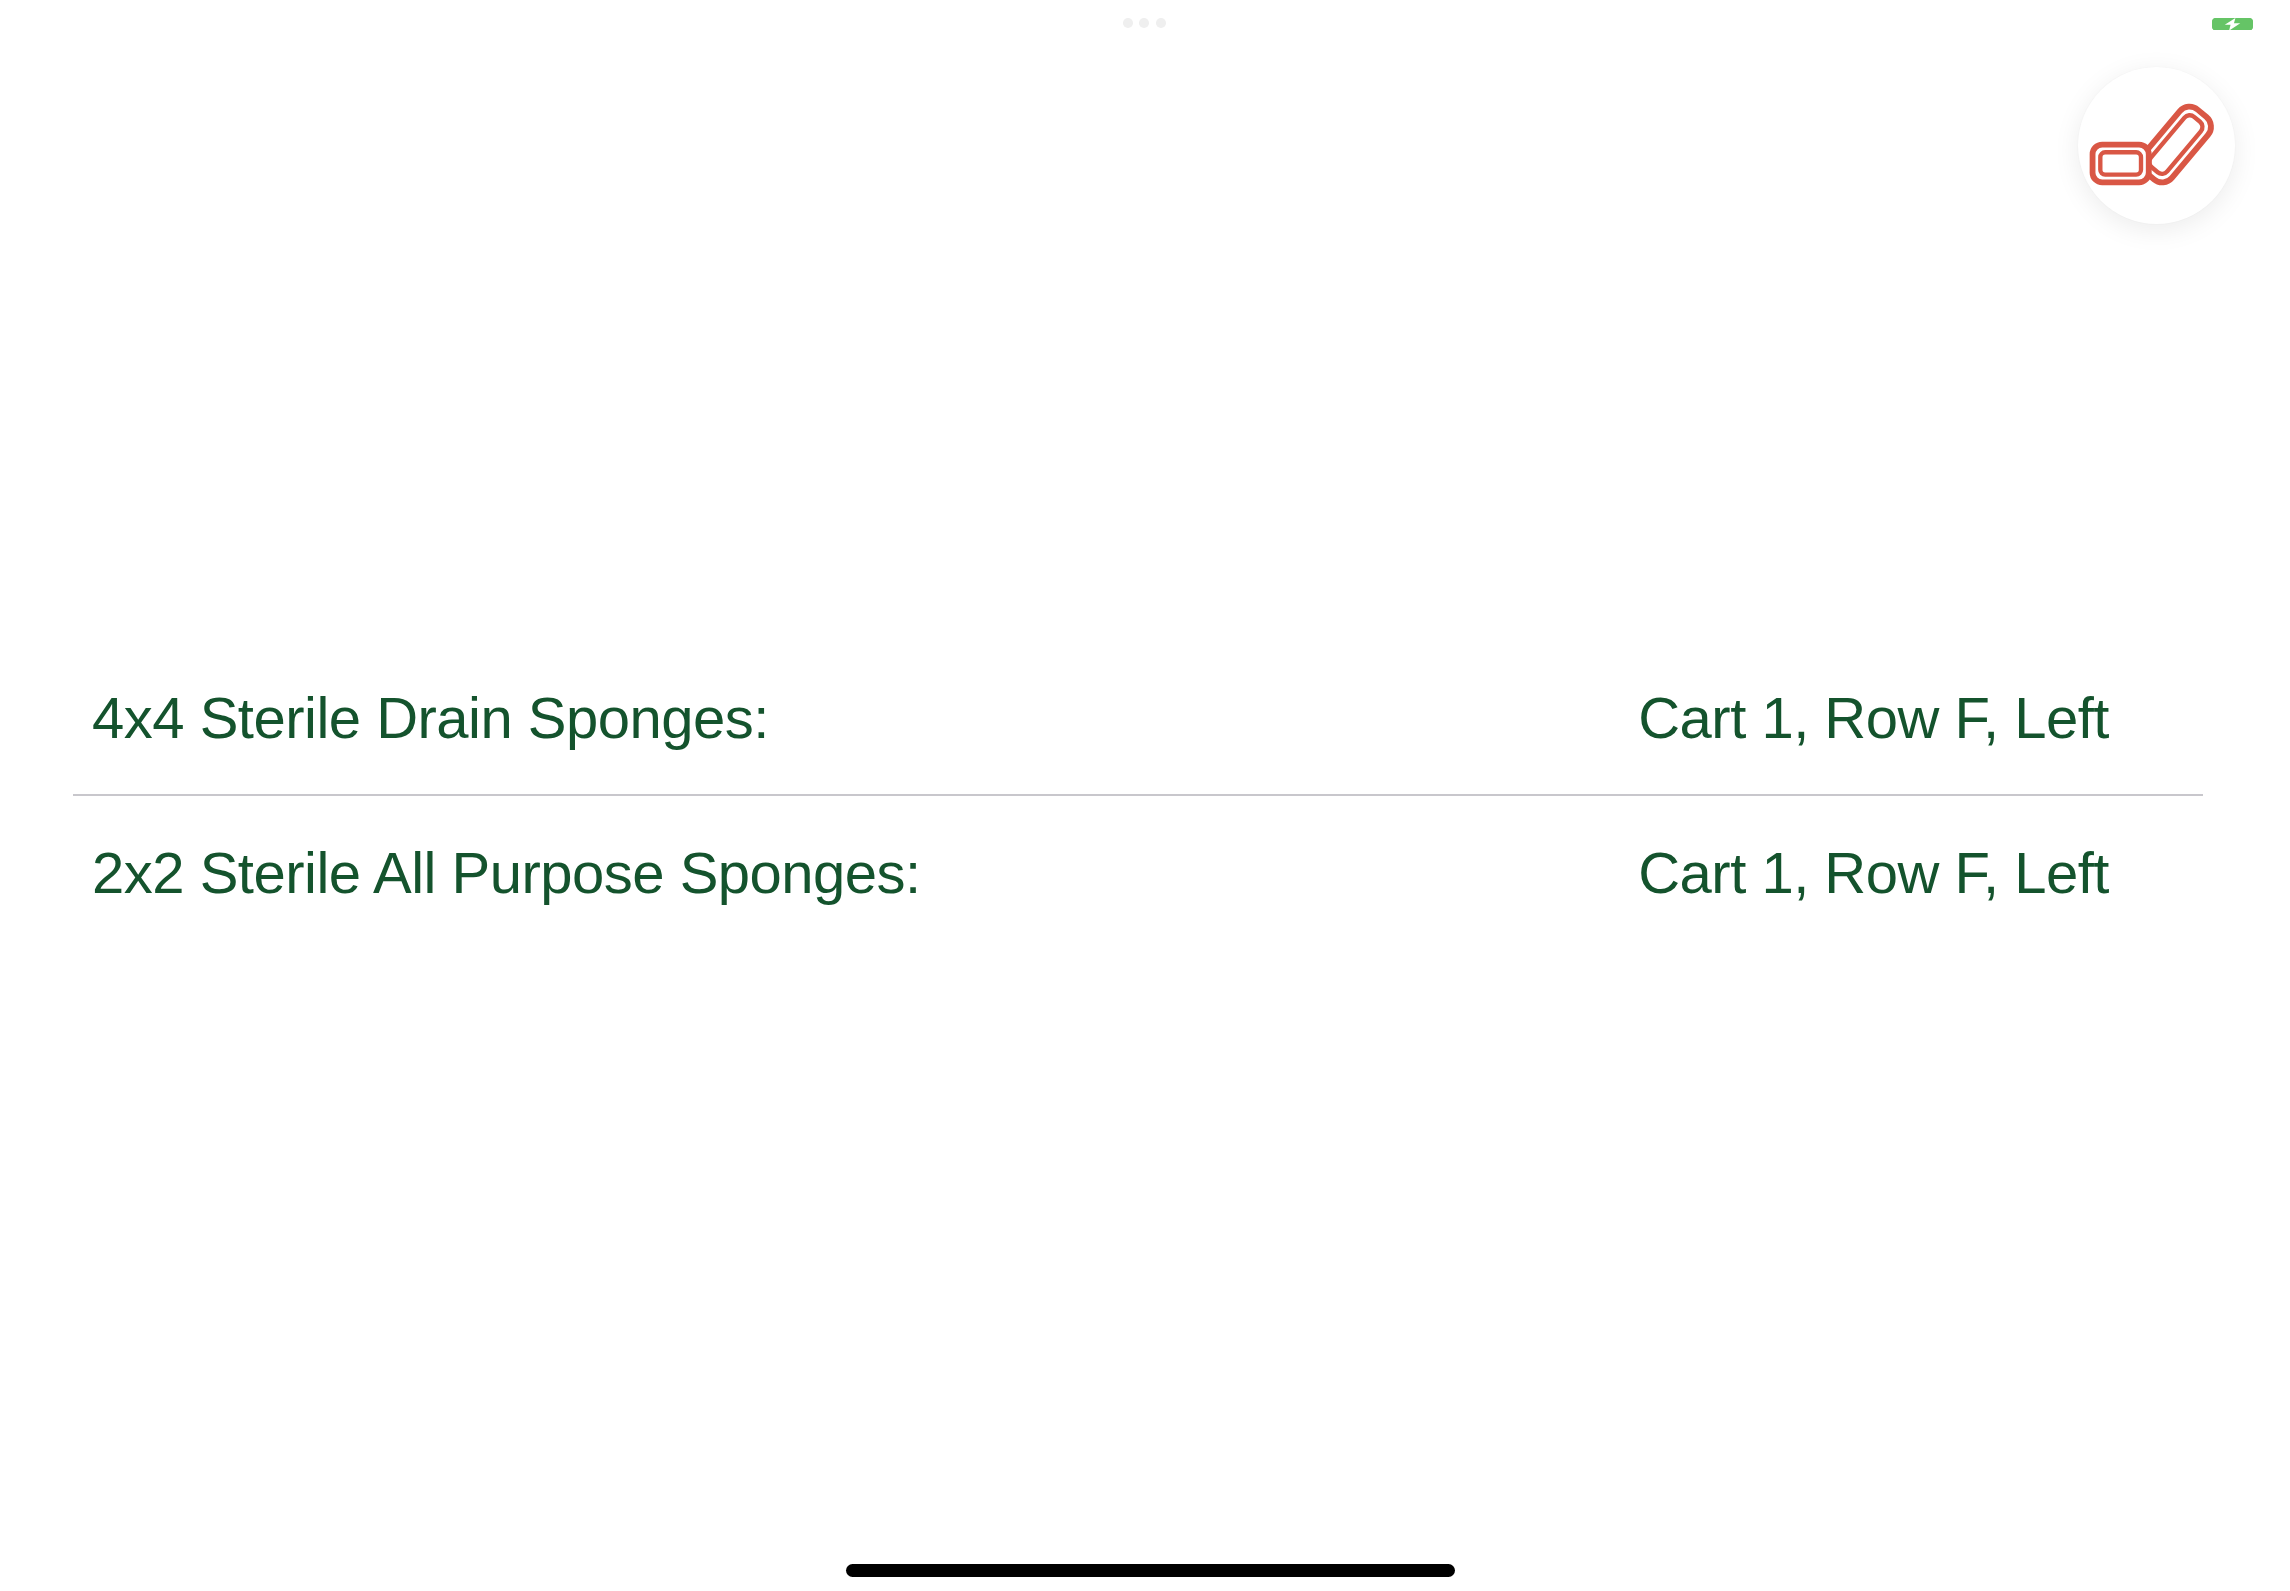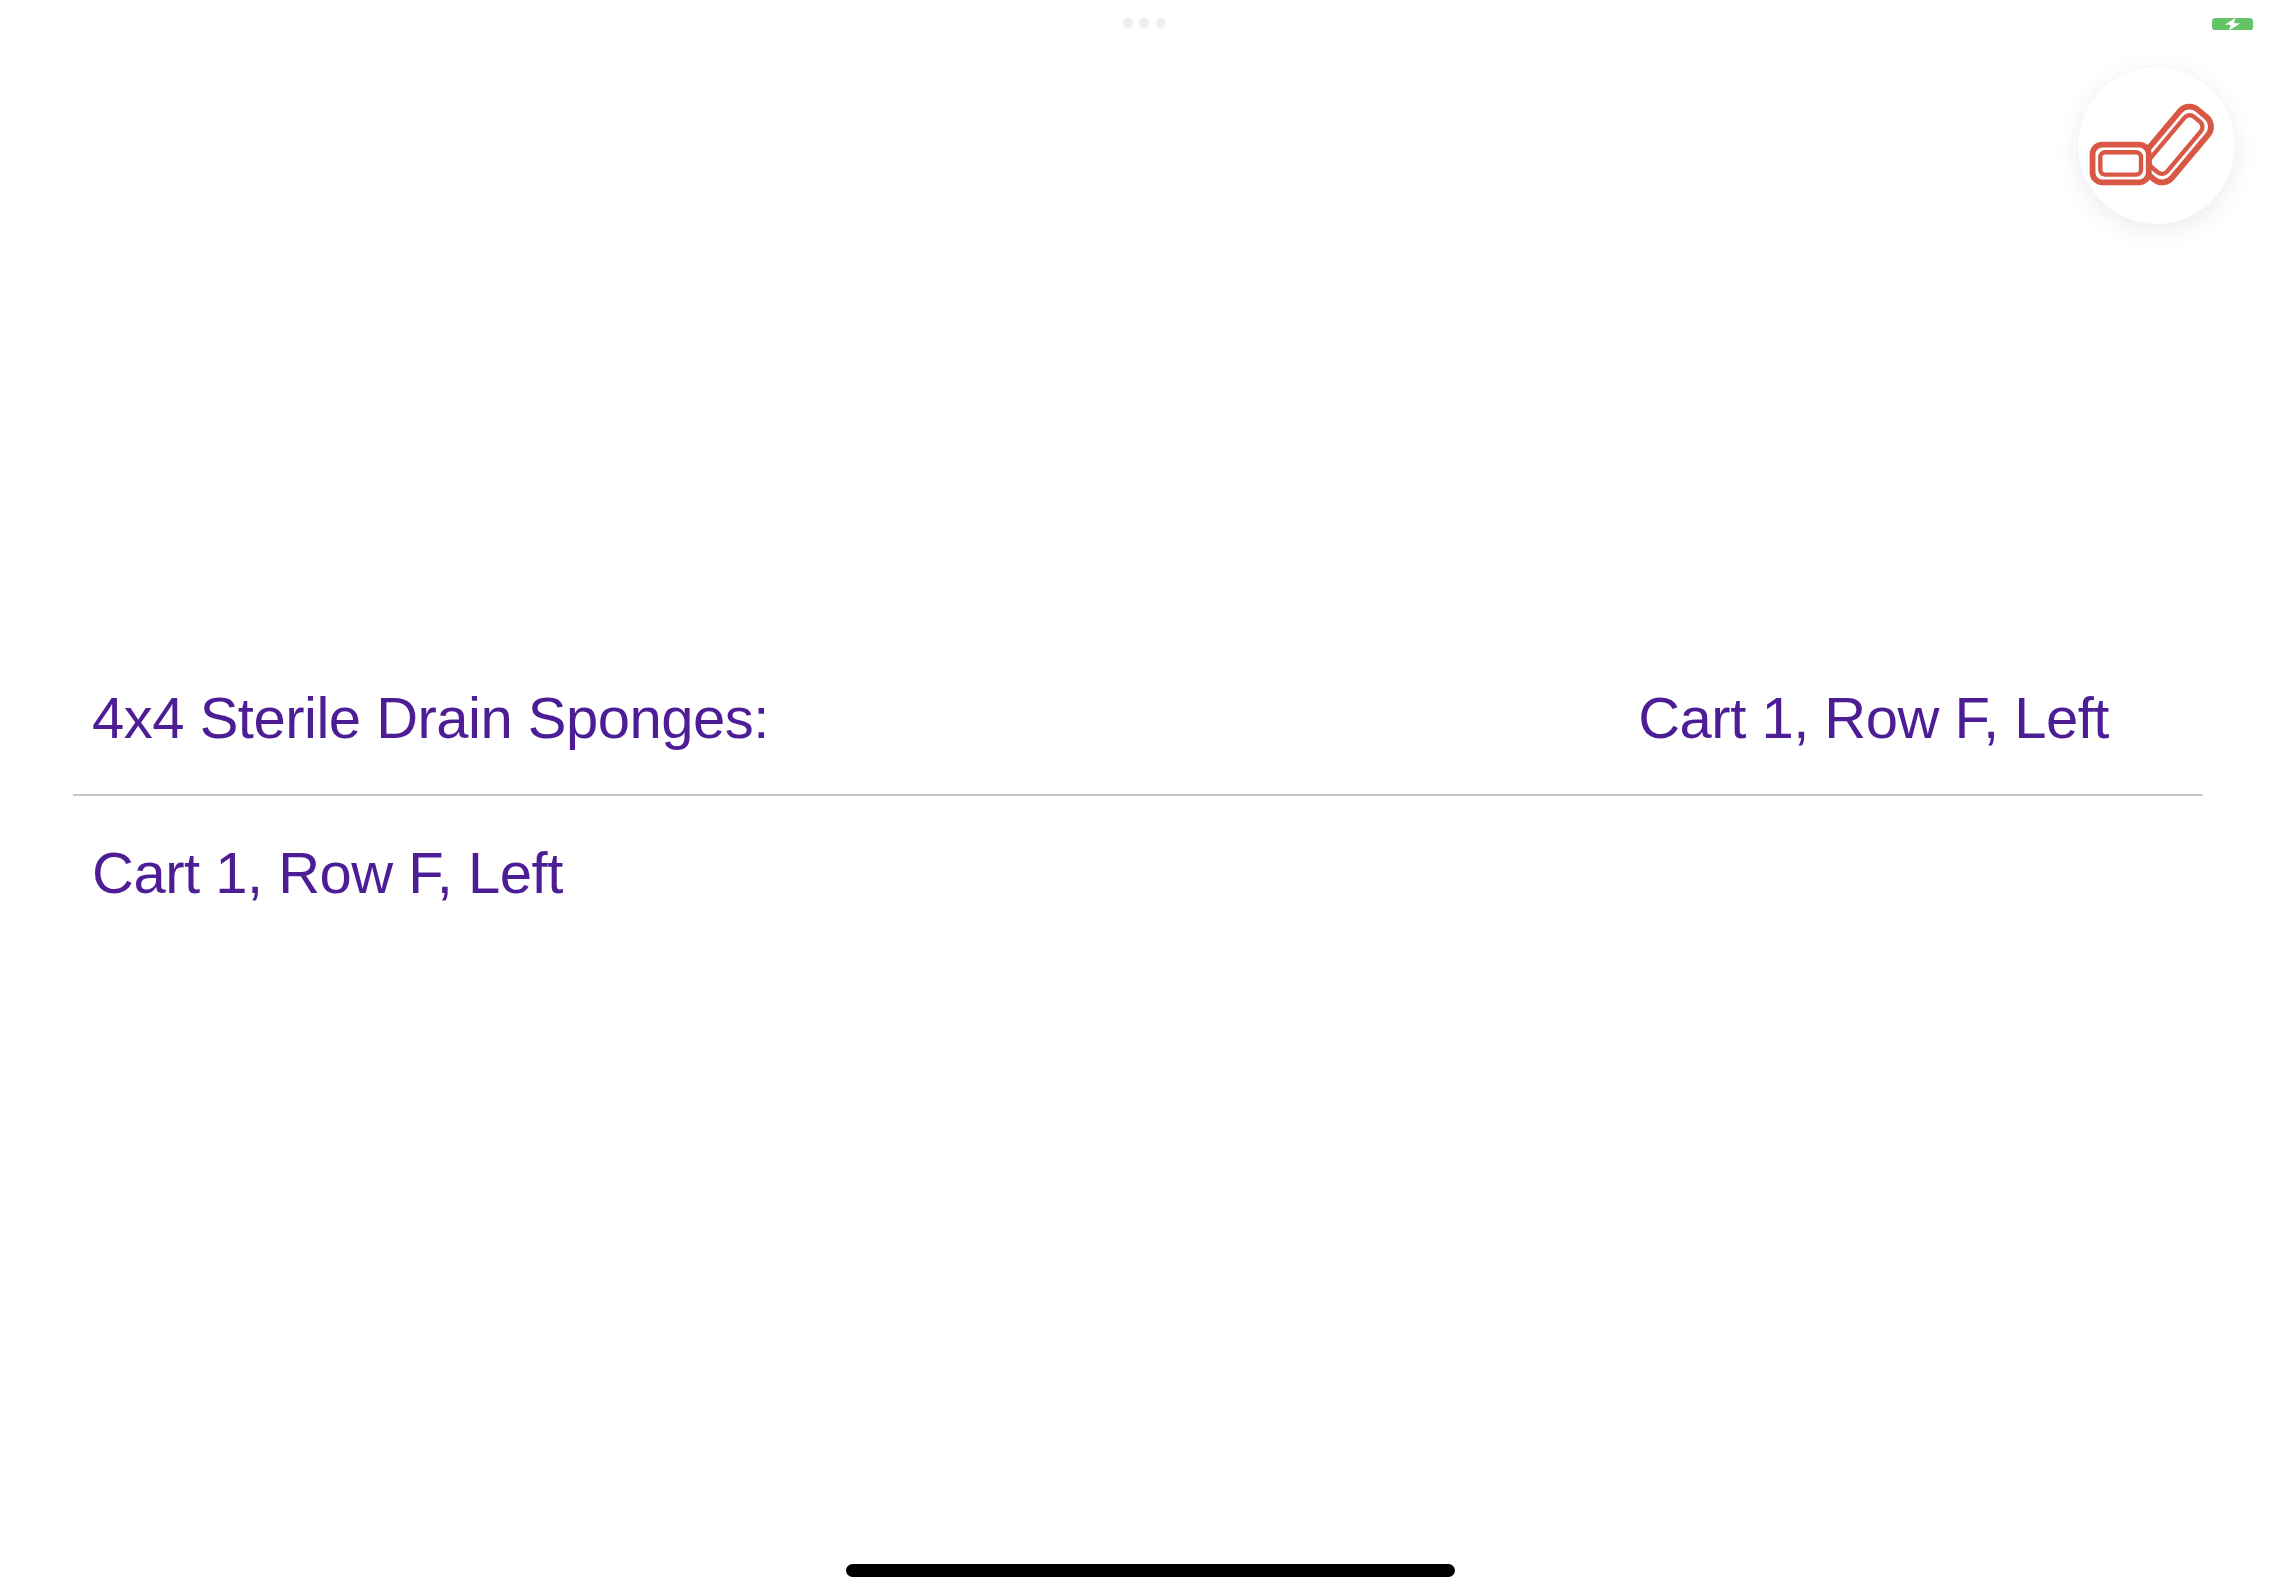--- a/index.html
+++ b/index.html
@@ -49,21 +49,21 @@
   }
   .inventory-row {
     height: 155px;
     display: flex; align-items: center; justify-content: space-between;
     padding-left: 92px; padding-right: 181px;
     cursor: pointer;
   }
   .inventory-row .label,
   .inventory-row .location {
     font-size: 58px;
-    color: #4c1d95;
+    color: #14532d;
     letter-spacing: -0.5px;
     white-space: nowrap;
   }
   .row-divider {
     position: absolute;
     top: 154px; left: 73px;
     width: 2130px; height: 1.9px;
     background: #C8C7CC;
   }
 
@@ -107,18 +107,19 @@
   </svg>
 </button>
 
 <div class="inventory-list">
   <div class="inventory-row">
     <span class="label">4x4 Sterile Drain Sponges:</span>
     <span class="location">Cart 1, Row F, Left</span>
   </div>
   <div class="row-divider"></div>
   <div class="inventory-row">
+    <span class="label">2x2 Sterile All Purpose Sponges:</span>
     <span class="location">Cart 1, Row F, Left</span>
   </div>
 </div>
 
 <div class="home-indicator"></div>
 
 
 </body></html>

